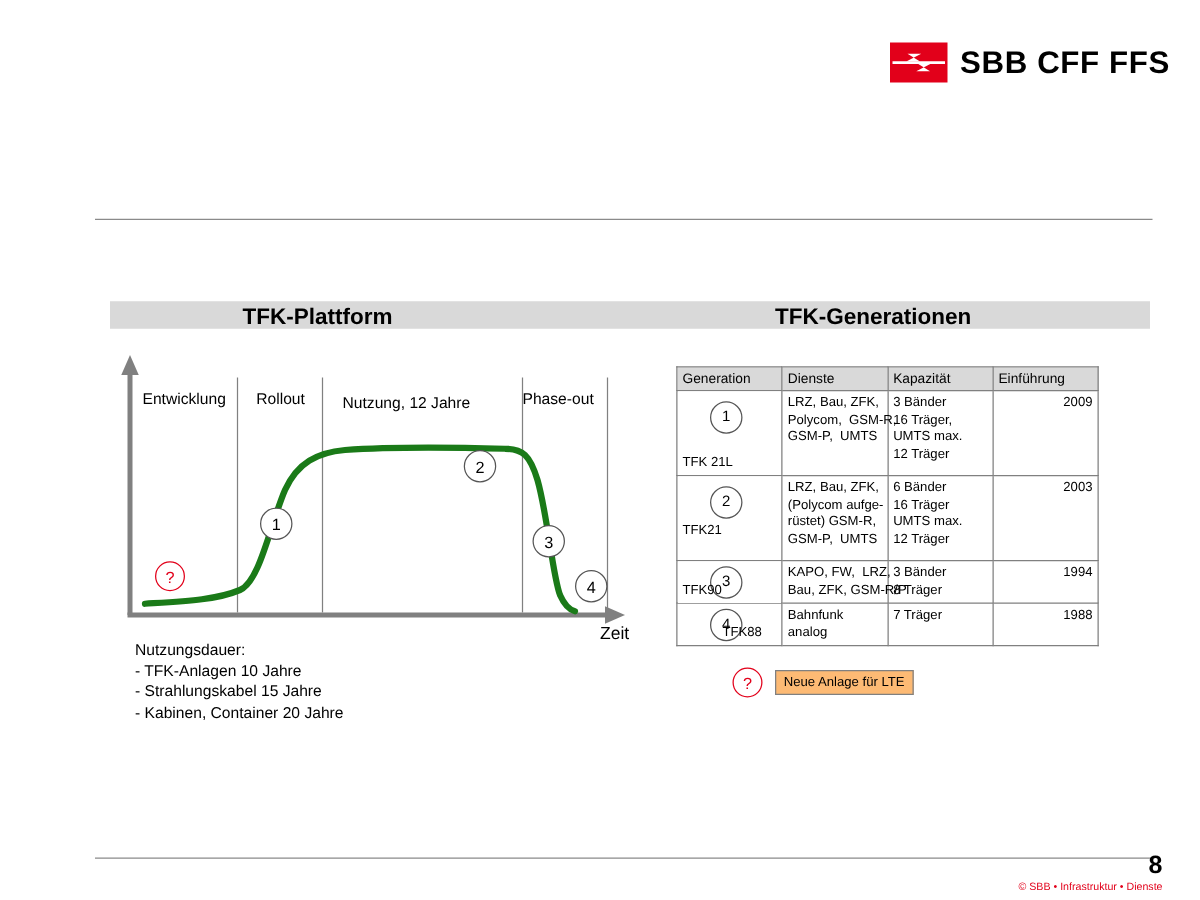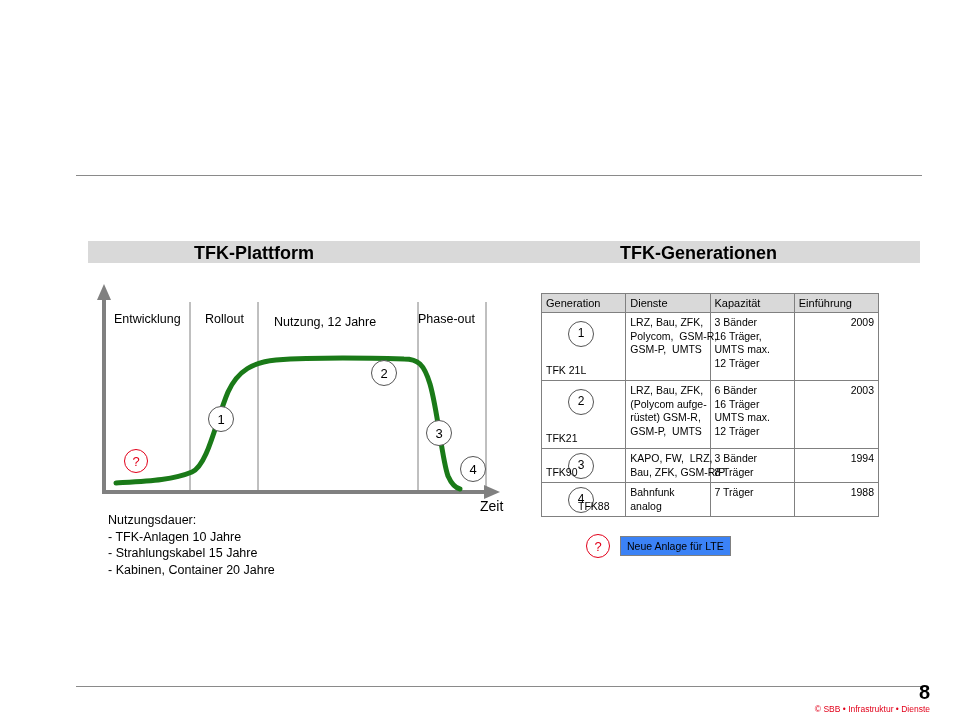--- a/index.html
+++ b/index.html
@@ -207,21 +207,21 @@
   .legend {
     position: absolute;
     left: 586px;
     top: 534px;
     display: flex;
     align-items: center;
   }
   .legend .marker.q { position: static; margin-right: 10px; }
   .legend-box {
     border: 1px solid #808080;
-    background: #3b82f6;
+    background: #fdba74;
     font-size: 10.5px;
     padding: 3px 6px;
     white-space: nowrap;
   }
 
   
   .footer-rule {
     position: absolute;
     left: 76px;
     top: 686px;
@@ -244,20 +244,30 @@
     font-size: 8.5px;
     color: #e2001a;
     white-space: nowrap;
   }
 </style>
 </head>
 <body>
 
 <div class="slide">
 
+  <div class="logo">
+    <div class="logo-mark">
+      <svg width="46" height="20" viewBox="0 0 46 20" aria-hidden="true">
+        <rect x="2" y="9" width="42" height="2.2" fill="#ffffff"></rect>
+        <polygon points="14,3 25,3 13,9.2 24,9.2" fill="#ffffff"></polygon>
+        <polygon points="22,10.8 33,10.8 21,17 32,17" fill="#ffffff"></polygon>
+      </svg>
+    </div>
+    <div class="logo-text">SBB CFF FFS</div>
+  </div>
 
   <div class="title-rule"></div>
 
   <div class="band"></div>
   <div class="band-label left">TFK-Plattform</div>
   <div class="band-label right">TFK-Generationen</div>
 
   <div class="ylabel">
     
   </div>
@@ -324,21 +334,21 @@
 GSM-P,  UMTS</td>
           <td class="c-kap" style="white-space:pre;">3 Bänder
 16 Träger,
 UMTS max.
 12 Träger</td>
           <td class="c-ein">2009</td>
         </tr>
         <tr style="height:68px;">
           <td class="c-gen">
             <div class="gen-marker">2</div>
-            <span class="gen-name" style="position:absolute;bottom:3px;left:4px;">TFK21</span>
+            <span class="gen-name" style="position:absolute;bottom:17px;left:4px;">TFK21</span>
           </td>
           <td class="c-dien" style="white-space:pre;">LRZ, Bau, ZFK,
 (Polycom aufge-
 rüstet) GSM-R,
 GSM-P,  UMTS</td>
           <td class="c-kap" style="white-space:pre;">6 Bänder
 16 Träger
 UMTS max.
 12 Träger</td>
           <td class="c-ein">2003</td>

